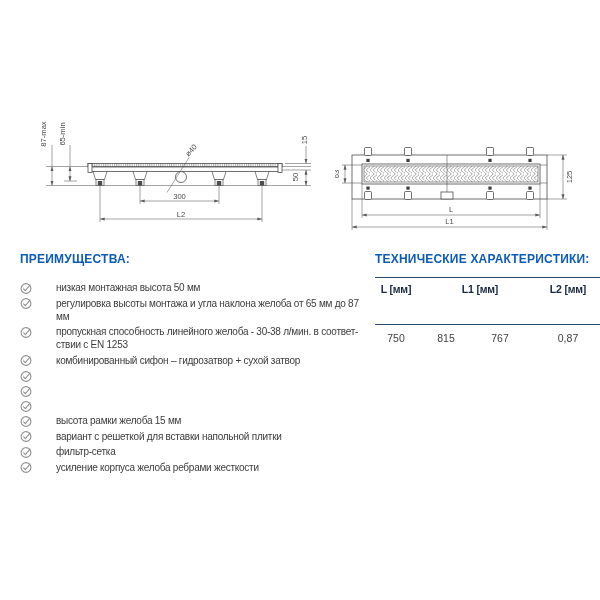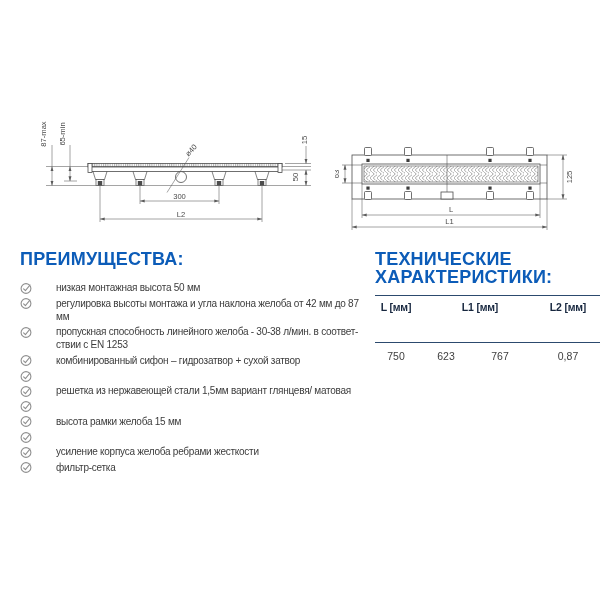--- a/index.html
+++ b/index.html
@@ -2,21 +2,21 @@
 <html><head>
 <meta charset="utf-8">
 <style>
   html,body{margin:0;padding:0;background:#ffffff;}
   .page{position:relative;width:600px;height:600px;background:#fff;overflow:hidden;
         font-family:"Liberation Sans",sans-serif;}
   svg{display:block;}
   .svg-side{position:absolute;left:15px;top:100px;}
   .svg-top{position:absolute;left:335px;top:100px;}
   .dim-label{font-family:"Liberation Sans",sans-serif;font-size:7.6px;fill:#4a4a4a;}
-  .section-title{margin:0;font-size:18px;font-weight:bold;color:#0c5cb8;letter-spacing:.2px;line-height:18px;}
+  .section-title{margin:0;font-size:12px;font-weight:bold;color:#0c5cb8;letter-spacing:.2px;line-height:18px;}
   .advantages{position:absolute;left:20px;top:250px;width:345px;}
   .adv-list{list-style:none;margin:13px 0 0 0;padding:0;}
   .adv-item{display:flex;align-items:flex-start;gap:24px;margin:0 0 2.5px 0;}
   .adv-text{font-size:10px;letter-spacing:-0.25px;line-height:13px;color:#3c3c3c;max-width:318px;}
   .check{flex:0 0 auto;margin-top:0.5px;}
   .specs{position:absolute;left:375px;top:250px;width:236px;}
   .spec-table{margin-top:9px;border-top:1.5px solid #2c4a6e;}
   .spec-row{display:grid;grid-template-columns:42px 58px 50px 1fr;}
   .spec-row.head{border-bottom:1.5px solid #2c4a6e;padding:5px 0 5px 0;gap:34px;}
   .spec-row.vals{padding:7px 0 6px 0;}
@@ -173,21 +173,21 @@
             <circle cx="6" cy="6.5" r="4.9" stroke="#8f8f8f" stroke-width="1.1" fill="none"></circle>
             <path d="M3.6,6.9 L5.4,8.7 L10,3" stroke="#8f8f8f" stroke-width="1.1" fill="none" stroke-linecap="round" stroke-linejoin="round"></path>
           </svg>
         <span class="adv-text">низкая монтажная высота 50 мм</span>
       </li>
       <li class="adv-item">
         <svg class="check" width="12" height="12" viewBox="0 0 12 12">
             <circle cx="6" cy="6.5" r="4.9" stroke="#8f8f8f" stroke-width="1.1" fill="none"></circle>
             <path d="M3.6,6.9 L5.4,8.7 L10,3" stroke="#8f8f8f" stroke-width="1.1" fill="none" stroke-linecap="round" stroke-linejoin="round"></path>
           </svg>
-        <span class="adv-text">регулировка высоты монтажа и угла наклона желоба от 42 мм до 87 мм</span>
+        <span class="adv-text">регулировка высоты монтажа и угла наклона желоба от 65 мм до 87 мм</span>
       </li>
       <li class="adv-item">
         <svg class="check" width="12" height="12" viewBox="0 0 12 12">
             <circle cx="6" cy="6.5" r="4.9" stroke="#8f8f8f" stroke-width="1.1" fill="none"></circle>
             <path d="M3.6,6.9 L5.4,8.7 L10,3" stroke="#8f8f8f" stroke-width="1.1" fill="none" stroke-linecap="round" stroke-linejoin="round"></path>
           </svg>
         <span class="adv-text">пропускная способность линейного желоба - 30-38 л/мин. в соответ-ствии с EN 1253</span>
       </li>
       <li class="adv-item">
         <svg class="check" width="12" height="12" viewBox="0 0 12 12">
@@ -200,69 +200,69 @@
         <svg class="check" width="12" height="12" viewBox="0 0 12 12">
             <circle cx="6" cy="6.5" r="4.9" stroke="#8f8f8f" stroke-width="1.1" fill="none"></circle>
             <path d="M3.6,6.9 L5.4,8.7 L10,3" stroke="#8f8f8f" stroke-width="1.1" fill="none" stroke-linecap="round" stroke-linejoin="round"></path>
           </svg>
       </li>
       <li class="adv-item">
         <svg class="check" width="12" height="12" viewBox="0 0 12 12">
             <circle cx="6" cy="6.5" r="4.9" stroke="#8f8f8f" stroke-width="1.1" fill="none"></circle>
             <path d="M3.6,6.9 L5.4,8.7 L10,3" stroke="#8f8f8f" stroke-width="1.1" fill="none" stroke-linecap="round" stroke-linejoin="round"></path>
           </svg>
-        <span class="adv-text">решетка из нержавеющей стали 1,5мм вариант глянцевя/ матовая</span>
       </li>
       <li class="adv-item">
         <svg class="check" width="12" height="12" viewBox="0 0 12 12">
             <circle cx="6" cy="6.5" r="4.9" stroke="#8f8f8f" stroke-width="1.1" fill="none"></circle>
             <path d="M3.6,6.9 L5.4,8.7 L10,3" stroke="#8f8f8f" stroke-width="1.1" fill="none" stroke-linecap="round" stroke-linejoin="round"></path>
           </svg>
       </li>
       <li class="adv-item">
         <svg class="check" width="12" height="12" viewBox="0 0 12 12">
             <circle cx="6" cy="6.5" r="4.9" stroke="#8f8f8f" stroke-width="1.1" fill="none"></circle>
             <path d="M3.6,6.9 L5.4,8.7 L10,3" stroke="#8f8f8f" stroke-width="1.1" fill="none" stroke-linecap="round" stroke-linejoin="round"></path>
           </svg>
         <span class="adv-text">высота рамки желоба 15 мм</span>
       </li>
       <li class="adv-item">
         <svg class="check" width="12" height="12" viewBox="0 0 12 12">
             <circle cx="6" cy="6.5" r="4.9" stroke="#8f8f8f" stroke-width="1.1" fill="none"></circle>
             <path d="M3.6,6.9 L5.4,8.7 L10,3" stroke="#8f8f8f" stroke-width="1.1" fill="none" stroke-linecap="round" stroke-linejoin="round"></path>
           </svg>
+        <span class="adv-text">вариант с решеткой для вставки напольной плитки</span>
+      </li>
+      <li class="adv-item">
+        <svg class="check" width="12" height="12" viewBox="0 0 12 12">
+            <circle cx="6" cy="6.5" r="4.9" stroke="#8f8f8f" stroke-width="1.1" fill="none"></circle>
+            <path d="M3.6,6.9 L5.4,8.7 L10,3" stroke="#8f8f8f" stroke-width="1.1" fill="none" stroke-linecap="round" stroke-linejoin="round"></path>
+          </svg>
+        <span class="adv-text">фильтр-сетка</span>
       </li>
       <li class="adv-item">
         <svg class="check" width="12" height="12" viewBox="0 0 12 12">
             <circle cx="6" cy="6.5" r="4.9" stroke="#8f8f8f" stroke-width="1.1" fill="none"></circle>
             <path d="M3.6,6.9 L5.4,8.7 L10,3" stroke="#8f8f8f" stroke-width="1.1" fill="none" stroke-linecap="round" stroke-linejoin="round"></path>
           </svg>
         <span class="adv-text">усиление корпуса желоба ребрами жесткости</span>
-      </li>
-      <li class="adv-item">
-        <svg class="check" width="12" height="12" viewBox="0 0 12 12">
-            <circle cx="6" cy="6.5" r="4.9" stroke="#8f8f8f" stroke-width="1.1" fill="none"></circle>
-            <path d="M3.6,6.9 L5.4,8.7 L10,3" stroke="#8f8f8f" stroke-width="1.1" fill="none" stroke-linecap="round" stroke-linejoin="round"></path>
-          </svg>
-        <span class="adv-text">фильтр-сетка</span>
       </li>
     </ul>
   </section>
 
   <section class="specs">
     <h2 class="section-title">ТЕХНИЧЕСКИЕ ХАРАКТЕРИСТИКИ:</h2>
     <div class="spec-table">
       <div class="spec-row head">
         <div class="spec-cell">L [мм]</div>
         <div class="spec-cell">L1 [мм]</div>
         <div class="spec-cell">L2 [мм]</div>
         <div class="spec-cell">Вес [кг/шт.]</div>
       </div>
       <div class="spec-row vals">
         <div class="spec-cell">750</div>
-        <div class="spec-cell">623</div>
+        <div class="spec-cell">815</div>
         <div class="spec-cell">767</div>
         <div class="spec-cell">0,87</div>
       </div>
     </div>
   </section>
 
 </div>
 
 </body></html>

